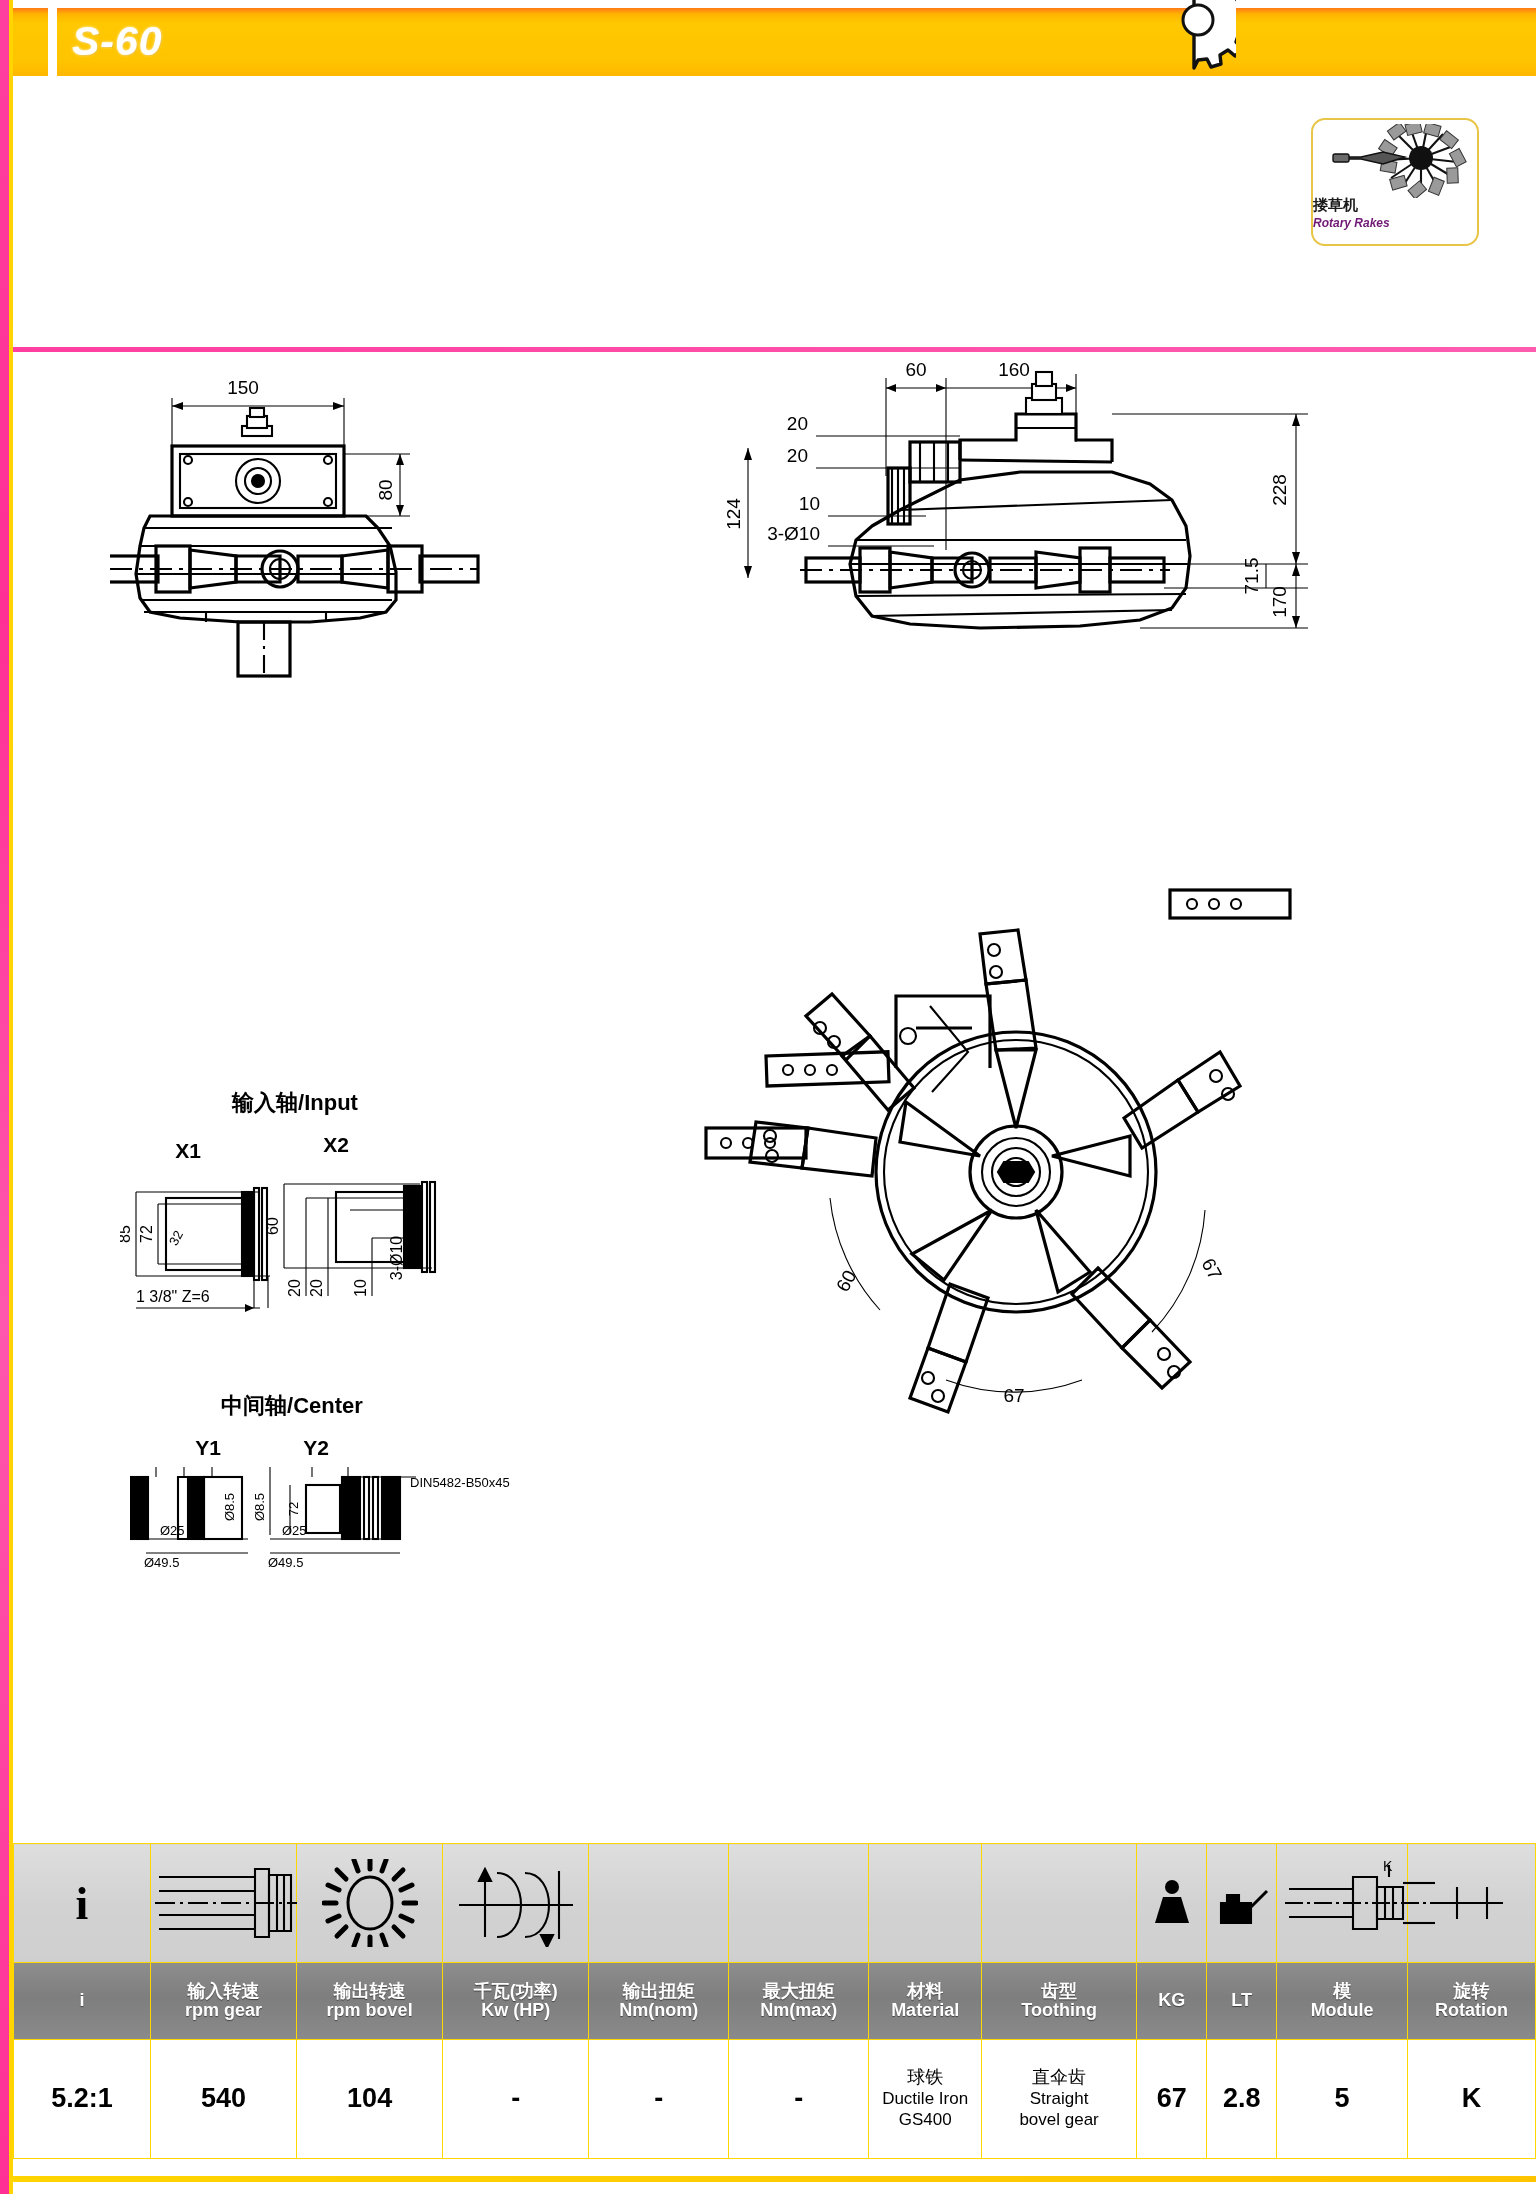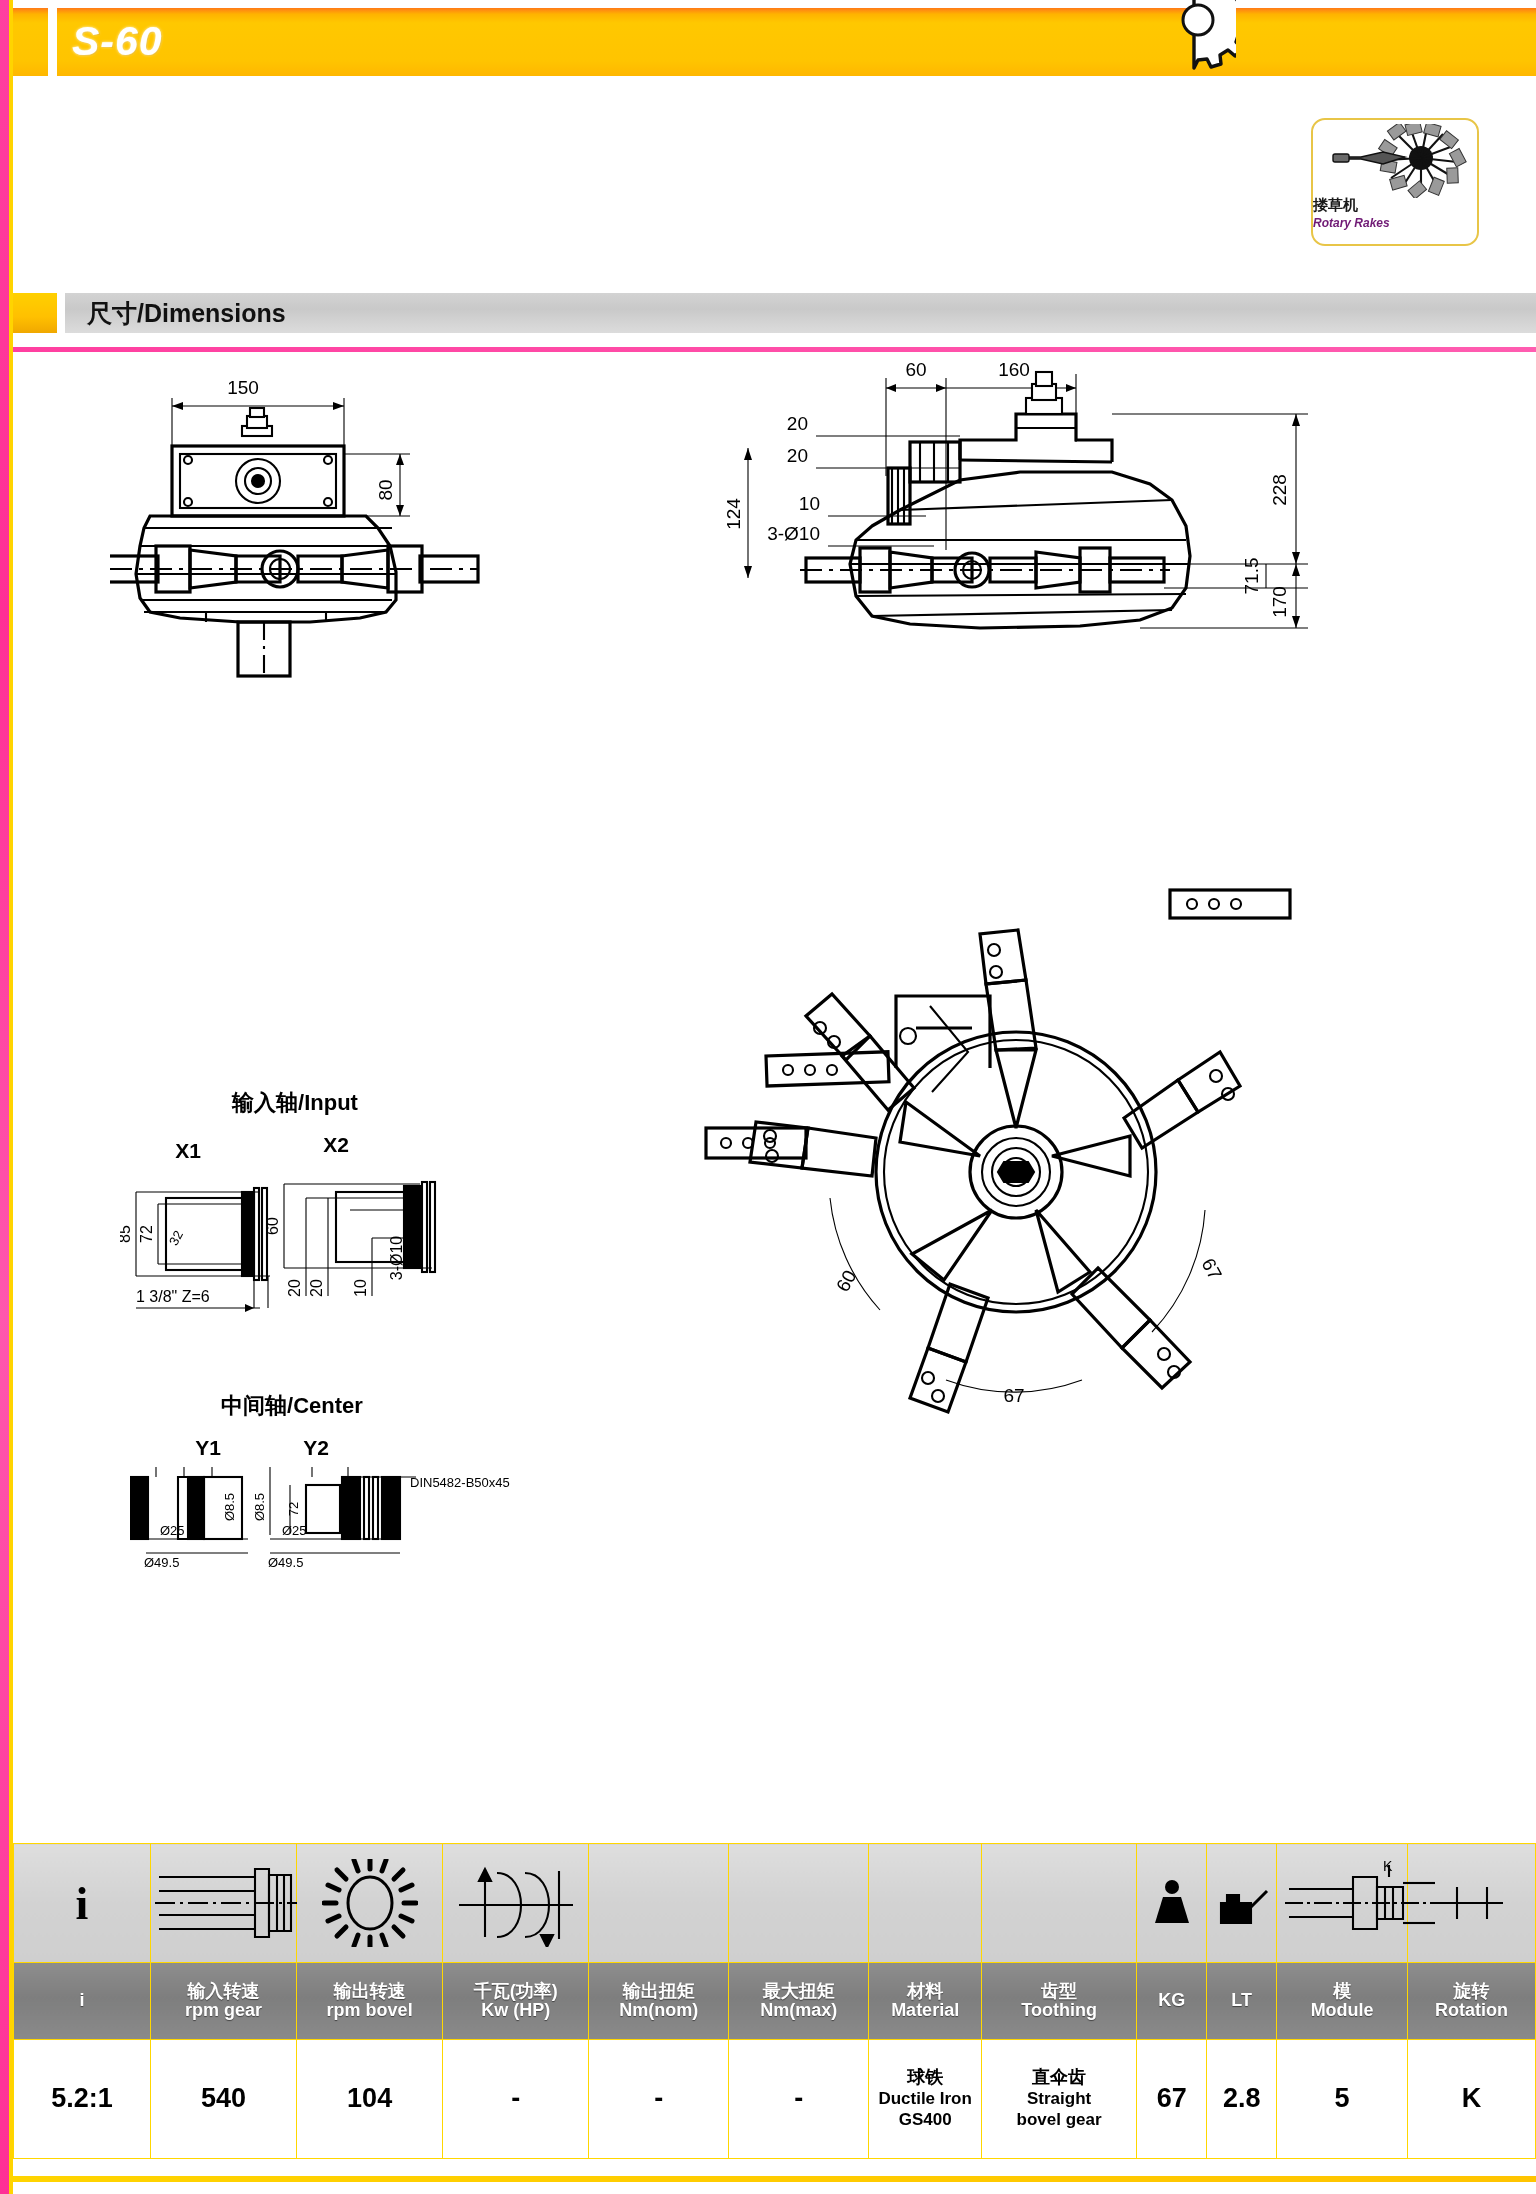--- a/index.html
+++ b/index.html
@@ -123,21 +123,21 @@
   .head-row td {
     height: 76px;
     background: linear-gradient(180deg,#8d8d8d 0%,#7e7e7e 45%,#8a8a8a 100%);
     color: #ffffff;
     font-size: 17px; font-weight: bold; line-height: 1.08;
     text-shadow: 0 1px 1px rgba(0,0,0,.5);
   }
   .head-row .cn { font-size: 18px; display: block; }
   .head-row .en { font-size: 18px; display: block; }
   .data-row td { height: 118px; background: #ffffff; font-size: 27px; font-weight: bold; color: #000; }
-  .data-row .multi { font-size: 17px; font-weight: bold; line-height: 1.22; }
+  .data-row .multi { font-size: 17px; font-weight: normal; line-height: 1.22; }
   .data-row .multi .cn { display: block; font-size: 18px; }
   .icon-cell svg { display: block; margin: 0 auto; }
   .i-letter { font-size: 46px; font-weight: bold; font-family: "Liberation Serif", serif; color:#000; }
 
   .bottom-rule {
     position: absolute; left: 13px; top: 2176px; width: 1523px; height: 6px;
     background: linear-gradient(90deg,#ffd400,#ffc400);
   }
 </style>
 </head>
@@ -194,25 +194,20 @@
           <rect x="54" y="20" width="15" height="11" transform="rotate(214 61 25)"></rect>
         </g>
         <path d="M8,33 L34,33 L56,28 L78,33 L56,40 L34,35 L8,35 Z" fill="#555" stroke="#111" stroke-width="1.4"></path>
         <rect x="6" y="30" width="16" height="8" rx="2" fill="#6a6a6a" stroke="#111" stroke-width="1.4"></rect>
       </g>
     </svg>
     <div class="logo-cn">搂草机</div>
     <div class="logo-en">Rotary Rakes</div>
   </div>
 
-  <div class="section-bar" style="left:13px; top:293px; width:1523px;">
-    <div class="sq"></div>
-    <div class="strip"></div>
-    <div class="label">尺寸/Dimensions</div>
-  </div>
   <div class="dim-sep"></div>
 
   <div class="watermark"></div>
 
   <svg class="dwg" style="left:110px; top:350px;" width="420" height="330" viewBox="0 0 420 330">
 
     <g class="ln thin">
       <path d="M62,48 L62,96"></path>
         <path d="M234,48 L234,96"></path>
       <path d="M62,56 L234,56"></path>

